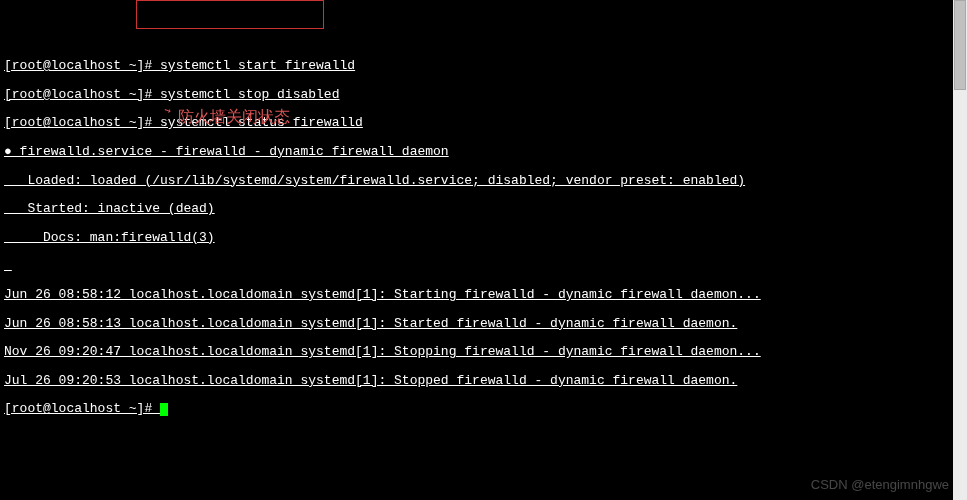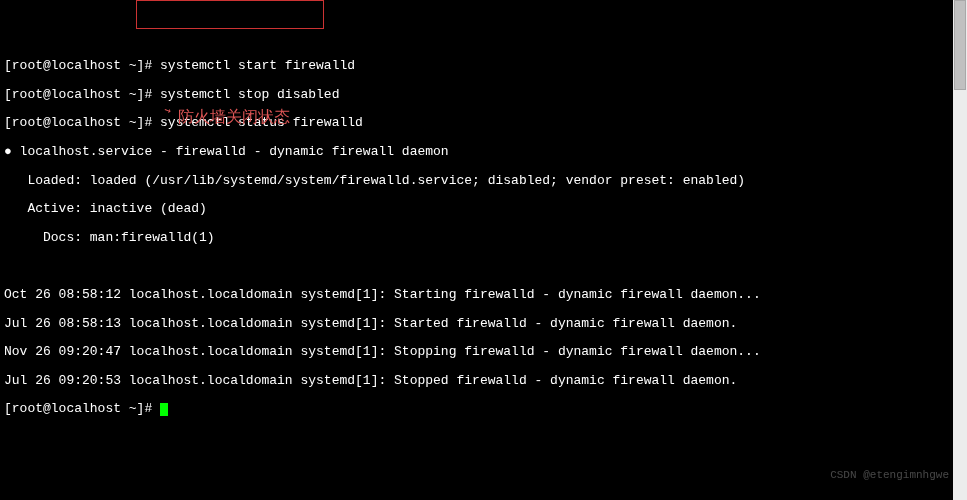--- a/index.html
+++ b/index.html
@@ -9,21 +9,21 @@
       font-family: "Consolas", "Courier New", monospace;
       font-size: 13px;
       line-height: 1.1;
       width: 967px;
       height: 500px;
       overflow: hidden;
       position: relative;
       padding: 2px 4px;
       white-space: pre;
     }
-    .line { display: block; min-height: 14px; }
+    .line { display: block; min-height: 14px; text-decoration: underline; }
     .red-box {
       position: absolute;
       border: 1px solid #c33;
       left: 136px;
       top: 0px;
       width: 188px;
       height: 29px;
       pointer-events: none;
     }
     .annotation {
@@ -63,42 +63,42 @@
       top: 0;
       left: 1px;
       width: 12px;
       height: 90px;
       background: #c0c0c0;
       border: 1px solid #a8a8a8;
     }
     .watermark {
       position: absolute;
       right: 18px;
-      bottom: 19px;
-      font-size: 11px;
+      bottom: 8px;
+      font-size: 13px;
       color: rgba(200,200,200,0.35);
-      font-family: Liberation Mono, monospace;
+      font-family: Liberation Sans, sans-serif;
       white-space: nowrap;
     }
   </style>
 </head>
 <body>
 
 
 
 <div class="line"><span>[root@localhost ~]# </span><span>systemctl start firewalld</span></div>
 <div class="line"><span>[root@localhost ~]# </span><span>systemctl stop disabled</span></div>
 <div class="line"><span>[root@localhost ~]# </span><span>systemctl status firewalld</span></div>
-<div class="line">● localhost.service - firewalld - dynamic firewall daemon</div>
+<div class="line">● firewalld.service - firewalld - dynamic firewall daemon</div>
 <div class="line">   Loaded: loaded (/usr/lib/systemd/system/firewalld.service; disabled; vendor preset: enabled)</div>
-<div class="line">   Active: inactive (dead)</div>
-<div class="line">     Docs: man:firewalld(1)</div>
+<div class="line">   Started: inactive (dead)</div>
+<div class="line">     Docs: man:firewalld(3)</div>
 <div class="line"> </div>
-<div class="line">Oct 26 08:58:12 localhost.localdomain systemd[1]: Starting firewalld - dynamic firewall daemon...</div>
-<div class="line">Jul 26 08:58:13 localhost.localdomain systemd[1]: Started firewalld - dynamic firewall daemon.</div>
+<div class="line">Jun 26 08:58:12 localhost.localdomain systemd[1]: Starting firewalld - dynamic firewall daemon...</div>
+<div class="line">Jun 26 08:58:13 localhost.localdomain systemd[1]: Started firewalld - dynamic firewall daemon.</div>
 <div class="line">Nov 26 09:20:47 localhost.localdomain systemd[1]: Stopping firewalld - dynamic firewall daemon...</div>
 <div class="line">Jul 26 09:20:53 localhost.localdomain systemd[1]: Stopped firewalld - dynamic firewall daemon.</div>
 <div class="line"><span>[root@localhost ~]# </span><span class="cursor"></span></div>
 
 <div class="red-box"></div>
 <div class="arrow">↘</div>
 <div class="annotation">防火墙关闭状态</div>
 
 <div class="scrollbar">
   <div class="scrollbar-thumb"></div>

